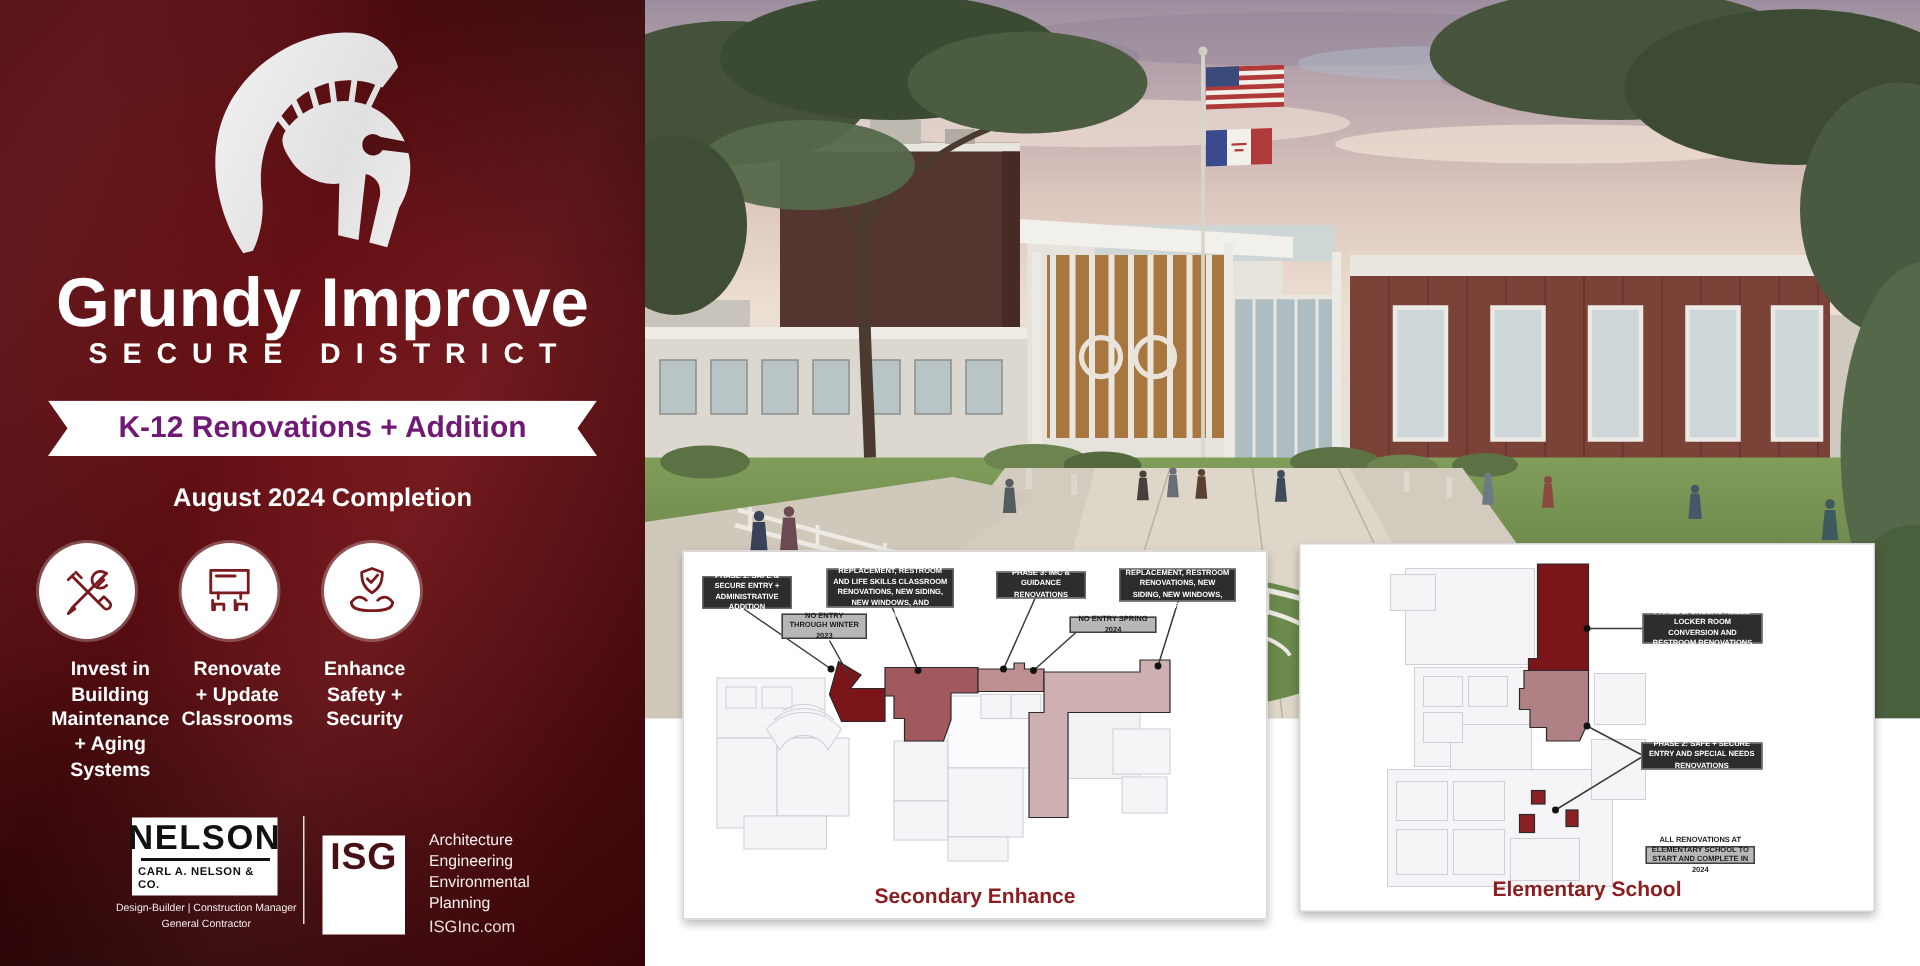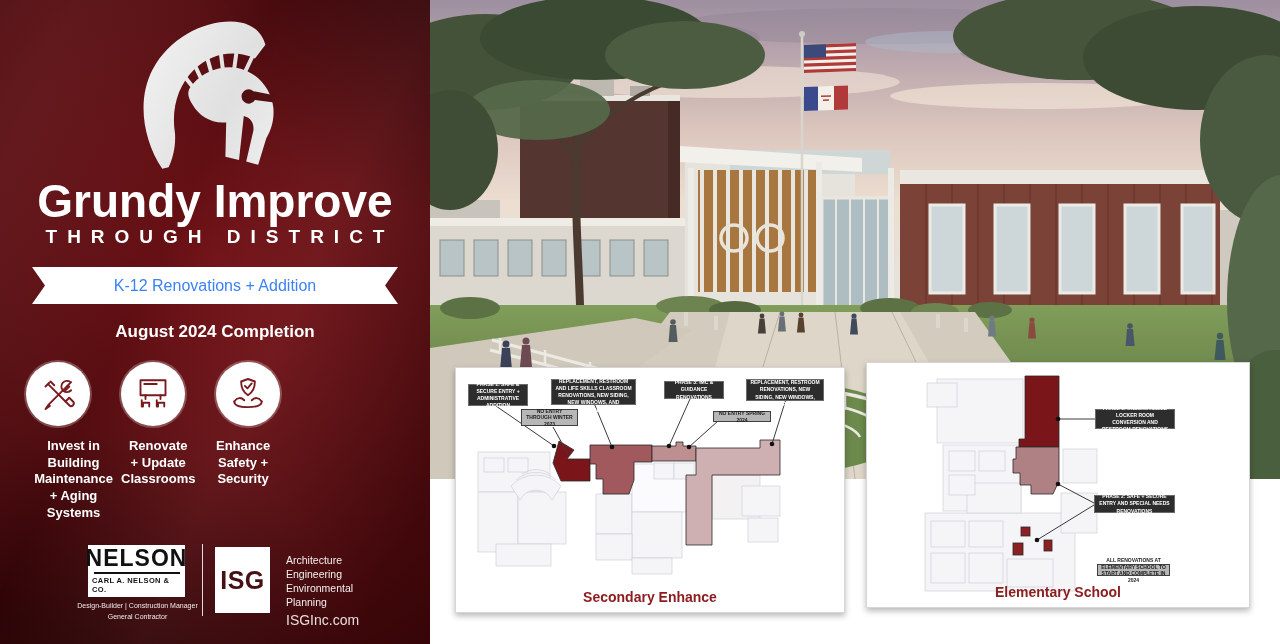--- a/index.html
+++ b/index.html
@@ -19,44 +19,44 @@
     pointer-events:none;}
   .logo-wrap{position:absolute;left:0;top:12px;width:430px;display:flex;justify-content:center;}
   .title{position:absolute;left:0;top:178px;width:430px;text-align:center;
     font-size:46px;font-weight:bold;letter-spacing:0;line-height:1;z-index:2;}
   .subtitle{position:absolute;left:0;top:226px;width:430px;text-align:center;
     font-size:19px;font-weight:bold;letter-spacing:10px;text-indent:10px;z-index:2;}
   .ribbon{position:absolute;left:32px;top:267px;width:366px;height:37px;background:#fff;
     clip-path:polygon(0 0,100% 0,calc(100% - 13px) 50%,100% 100%,0 100%,13px 50%);
     display:flex;align-items:center;justify-content:center;z-index:2;
     filter:drop-shadow(0 2px 2px rgba(0,0,0,.35));}
-  .ribbon span{color:#3b82f6;font-size:16px;font-weight:normal;}
+  .ribbon span{color:#701a75;font-size:20px;font-weight:bold;}
   .completion{position:absolute;left:0;top:322px;width:430px;text-align:center;
     font-size:17px;font-weight:bold;z-index:2;}
   .features{position:absolute;left:26px;top:362px;width:380px;display:flex;z-index:2;}
   .feature{width:95px;display:flex;flex-direction:column;align-items:flex-start;}
   .feature .circle{width:64px;height:64px;border-radius:50%;background:#fff;
     display:flex;align-items:center;justify-content:center;box-shadow:0 0 0 2px rgba(255,255,255,.25);}
   .feature .cap{margin-top:12px;font-size:13px;font-weight:bold;text-align:center;
     line-height:1.28;white-space:pre-line;}
   .partners{position:absolute;left:0;top:540px;width:462px;height:90px;z-index:2;}
   .nelson{position:absolute;left:88px;top:5px;width:97px;height:52px;background:#fff;color:#111;
     display:flex;flex-direction:column;align-items:center;justify-content:center;padding:3px 4px;}
   .nelson .n1{font-size:23px;font-weight:bold;letter-spacing:1px;line-height:.95;}
   .nelson .rule{width:86px;height:2px;background:#111;margin:2px 0 2px;}
   .nelson .n2{font-size:7.5px;font-weight:bold;letter-spacing:.4px;}
   .nelson-tag{position:absolute;left:60px;top:61px;width:155px;text-align:center;
     font-size:7px;line-height:1.5;white-space:pre-line;color:#f3e9e9;}
   .partner-sep{position:absolute;left:202px;top:4px;width:1px;height:72px;background:rgba(255,255,255,.85);}
-  .isg-box{position:absolute;left:215px;top:7px;width:55px;height:66px;background:#fff;
-    display:flex;align-items:center;justify-content:center;}
+  .isg-box{position:absolute;left:215px;top:17px;width:55px;height:66px;background:#fff;
+    display:flex;justify-content:center;}
   .isg-box span{color:#471014;font-size:25px;font-weight:bold;letter-spacing:.5px;}
   .isg-services{position:absolute;left:286px;top:14px;font-size:10.5px;line-height:1.32;
     white-space:pre-line;color:#f6efef;}
-  .isg-web{position:absolute;left:286px;top:72px;font-size:14px;color:#e9dcdc;}
+  .isg-web{position:absolute;left:286px;top:72px;font-size:11px;color:#e9dcdc;}
 
   
   .photo{position:absolute;left:430px;top:0;width:850px;height:479px;overflow:hidden;}
 
   
   .plan-panel{position:absolute;background:#fff;border:1px solid #d7d5d5;
     box-shadow:0 3px 6px rgba(0,0,0,.28);}
   .plan-panel.secondary{left:455px;top:367px;width:390px;height:246px;}
   .plan-panel.elementary{left:866px;top:362px;width:384px;height:246px;}
   .plan-panel svg.plan{position:absolute;inset:0;}
@@ -86,21 +86,21 @@
           <line x1="120" y1="73" x2="117" y2="49"></line>
           <line x1="134" y1="71" x2="137" y2="49"></line>
           <line x1="148" y1="74" x2="157" y2="55"></line>
         </g>
         <path fill="#ffffff" d="M78,96 C92,73 124,63 148,73 C168,81 181,100 183,120 C184,134 181,146 174,158 L164,191 L149,187 L158,148 C159,138 154,132 146,130 L140,185 L123,181 L124,138 C106,140 90,130 82,116 C77,108 75,102 78,96 Z"></path>
         <path fill="#5a1014" d="M146,99 a9,9 0 1 0 14,11 L184,113 L184,104 L158,99 A9,9 0 0 0 146,99 Z"></path>
       </svg>
     </div>
 
     <div class="title">Grundy Improve</div>
-    <div class="subtitle">THROUGH DISTRICT</div>
+    <div class="subtitle">SECURE DISTRICT</div>
 
     <div class="ribbon">
       <span>K-12 Renovations + Addition</span>
     </div>
 
     <div class="completion">August 2024 Completion</div>
 
     <div class="features">
       <div class="feature">
         <div class="circle">

